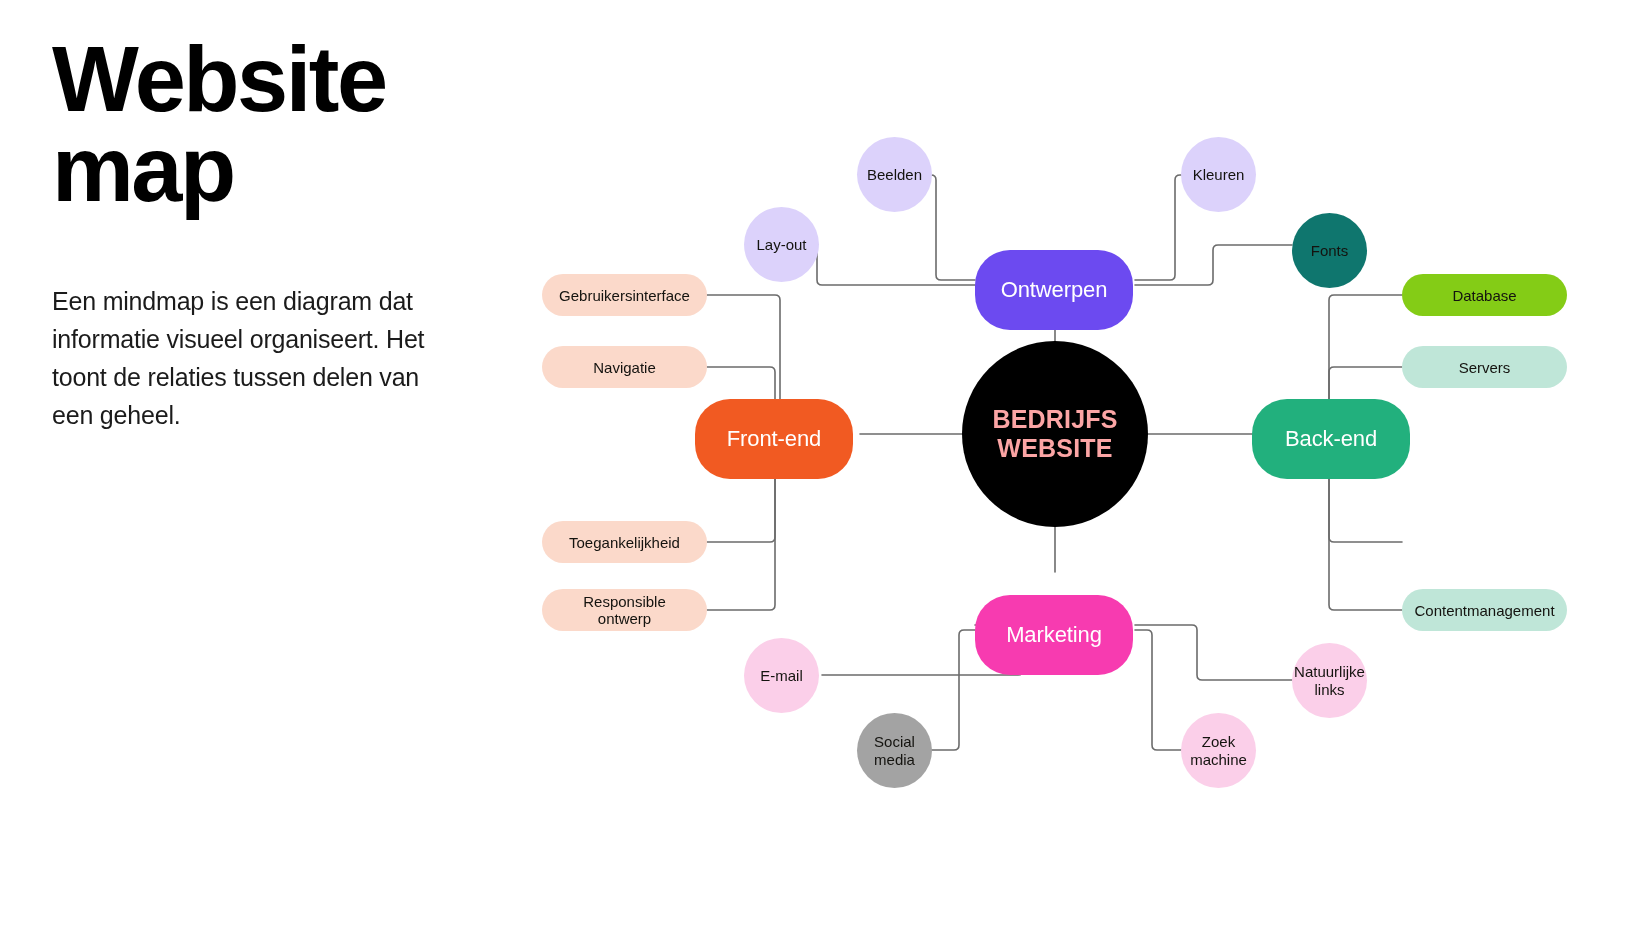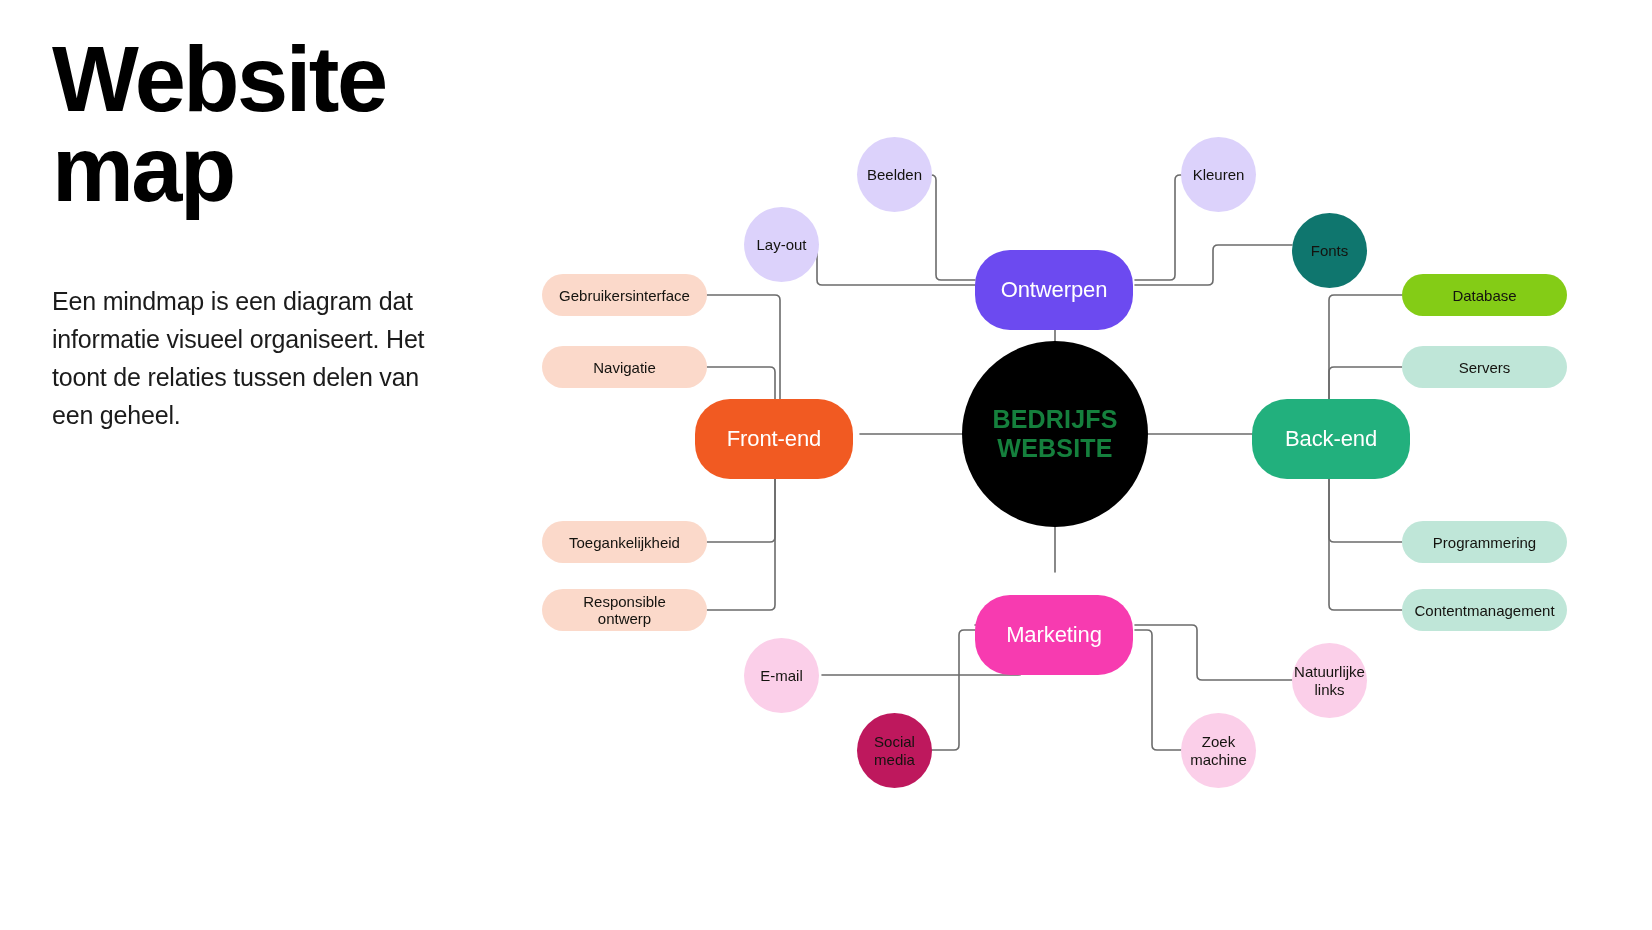--- a/index.html
+++ b/index.html
@@ -67,21 +67,21 @@
     justify-content: center;
     text-align: center;
   }
 
   
   #center-node {
     width: 186px;
     height: 186px;
     border-radius: 50%;
     background: #000000;
-    color: #15803d;
+    color: #fca5a5;
     font-size: 25px;
     font-weight: 700;
     line-height: 1.18;
     letter-spacing: 0.2px;
     white-space: pre-line;
     z-index: 5;
   }
 
   
   .branch {
@@ -182,29 +182,28 @@
   <div class="node leaf-pill" style="left:542px; top:521px; width:165px; background:#fbd9ca;">Toegankelijkheid</div>
 
   <div class="node leaf-pill" style="left:542px; top:589px; width:165px; background:#fbd9ca;">Responsible ontwerp</div>
 
   <div class="node branch" id="branch-back-end" style="left:1252px; top:399px; background:#22b07d;">Back-end</div>
 
   <div class="node leaf-pill" style="left:1402px; top:274px; width:165px; background:#84cc16;">Database</div>
 
   <div class="node leaf-pill" style="left:1402px; top:346px; width:165px; background:#bfe6d8;">Servers</div>
 
-  <div class="node leaf-pill" style="left:1402px; top:521px; width:165px; background:#bfe6d8;">Programmering</div>
 
   <div class="node leaf-pill" style="left:1402px; top:589px; width:165px; background:#bfe6d8;">Contentmanagement</div>
 
   <div class="node branch" id="branch-marketing" style="left:975px; top:595px; background:#f73bb0;">Marketing</div>
 
   <div class="node leaf-circle" style="left:744px; top:638px; background:#fbcfe9;">E-mail</div>
 
-  <div class="node leaf-circle" style="left:857px; top:713px; background:#be185d;">Social
+  <div class="node leaf-circle" style="left:857px; top:713px; background:#a3a3a3;">Social
 media</div>
 
   <div class="node leaf-circle" style="left:1181px; top:713px; background:#fbcfe9;">Zoek
 machine</div>
 
   <div class="node leaf-circle" style="left:1292px; top:643px; background:#fbcfe9;">Natuurlijke
 links</div>
 
 </div>
 

